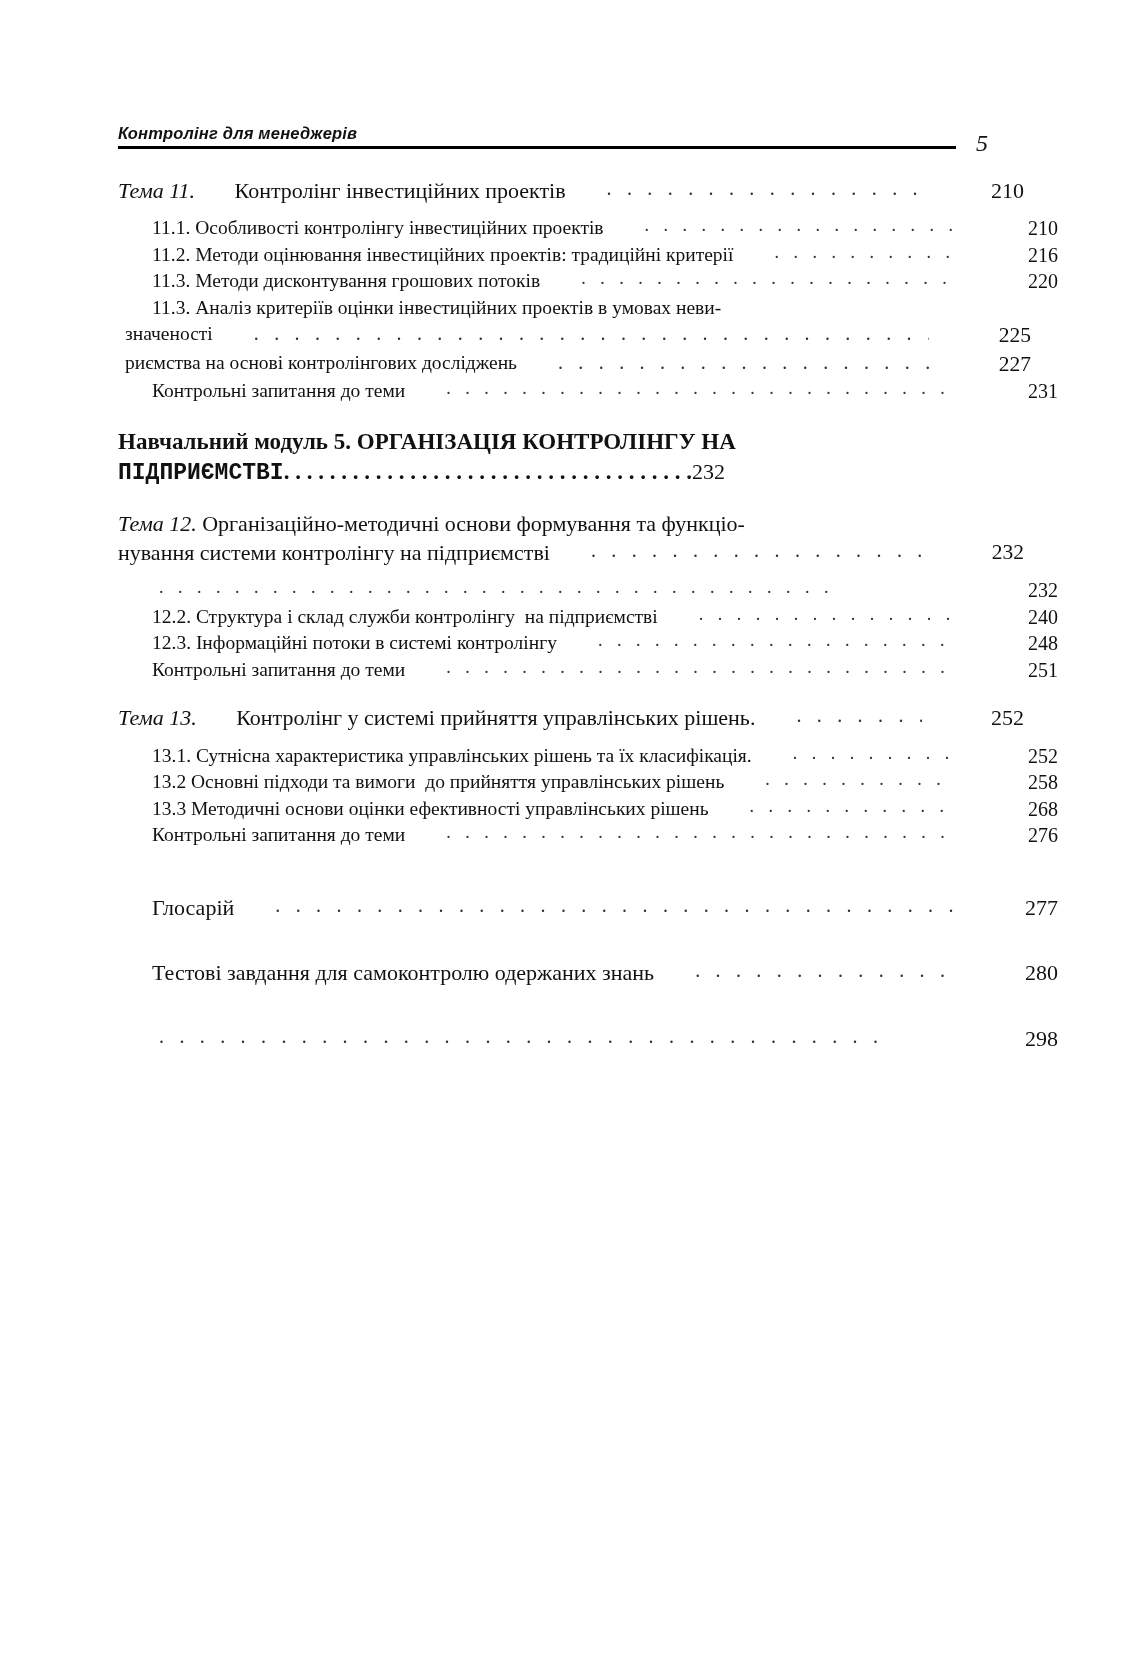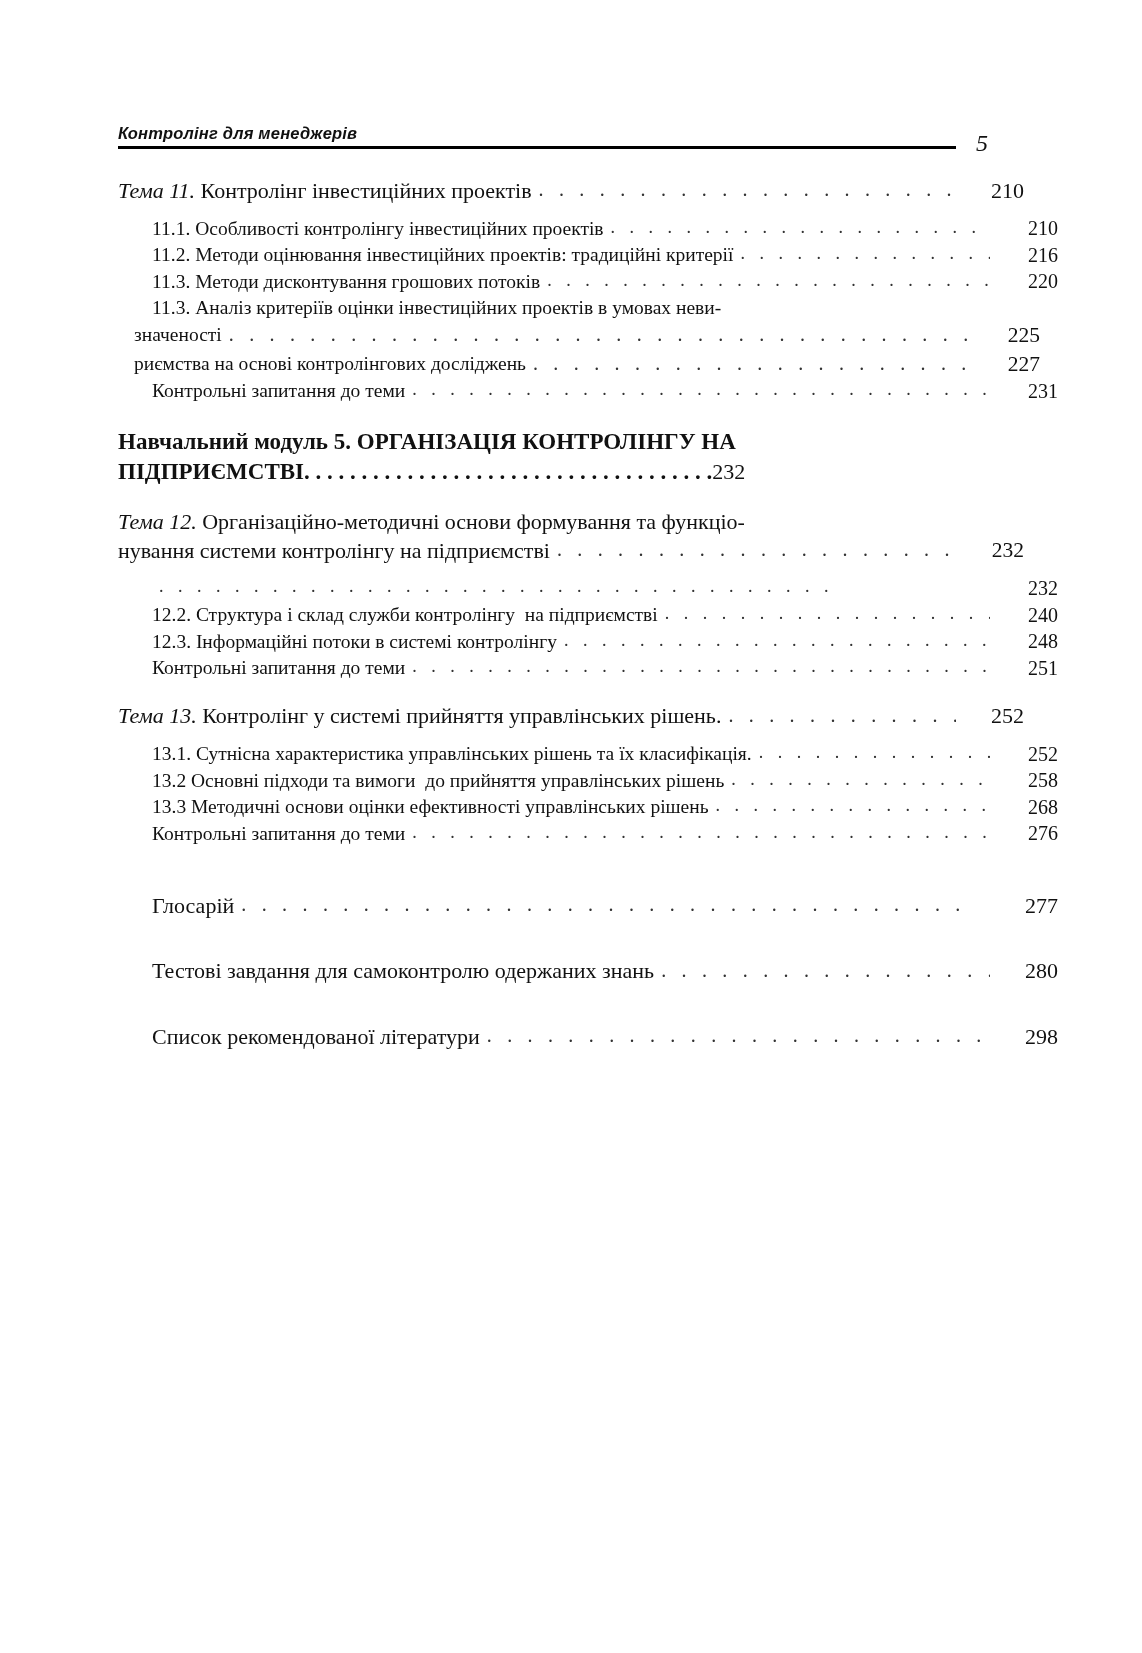--- a/index.html
+++ b/index.html
@@ -67,24 +67,25 @@
   
   .toc {
     position: absolute;
     left: 118px;
     top: 176px;
     width: 906px;
   }
 
   .entry {
     display: flex;
-    align-items: center;
+    align-items: flex-start;
     width: 100%;
     font-size: 21px;
     line-height: 1.33;
+    gap: 34px;
   }
   .entry .txt { white-space: pre; }
   .entry .leader {
     flex: 1 1 auto;
     overflow: hidden;
     white-space: nowrap;
     margin: 0 6px 0 7px;
     color: #333;
     font-size: 20px;
     letter-spacing: 5.2px;
@@ -113,21 +114,21 @@
   }
   .lvl-sub .pg { font-size: 20px; }
   .lvl-sub .leader { font-size: 18px; letter-spacing: 5px; }
 
   
   .cont {
     margin-left: 0;
     font-size: 22px;
   }
   .cont-sub {
-    margin-left: 16px;
+    margin-left: 7px;
     font-size: 19.5px;
   }
 
   
   .plainline {
     font-size: 22px;
     line-height: 1.33;
     white-space: pre;
   }
   .plainline.sub { font-size: 19.5px; margin-left: 34px; }
@@ -138,21 +139,21 @@
     font-size: 23px;
     line-height: 1.3;
     margin-top: 22px;
   }
   .module .m-line1 { white-space: pre; display: block; }
   .module-row {
     display: flex;
     align-items: baseline;
     width: 100%;
   }
-  .module-row .txt { white-space: pre; font-weight: 700; }
+  .module-row .txt { white-space: pre; font-weight: 700; font-family: Liberation Mono, monospace; }
   .module-row .pg { font-weight: 400; font-size: 22px; }
 
   
   .back {
     margin-left: 34px;
     font-size: 22px;
   }
   .back .pg { font-size: 22px; }
 
   .gap-sm { height: 10px; }
@@ -305,19 +306,18 @@
 
     <div class="entry back">
       <span class="txt">Тестові завдання для самоконтролю одержаних знань</span>
       <span class="leader">. . . . . . . . . . . . . . . . . . . . . . . . . . . . . . . . . . . .</span>
       <span class="pg">280</span>
     </div>
 
     <div class="gap-lg"></div>
 
     <div class="entry back">
-      <span class="txt">Список рекомендованої літератури</span>
       <span class="leader">. . . . . . . . . . . . . . . . . . . . . . . . . . . . . . . . . . . .</span>
       <span class="pg">298</span>
     </div>
 
   </div>
 </div>
 
 </body></html>

